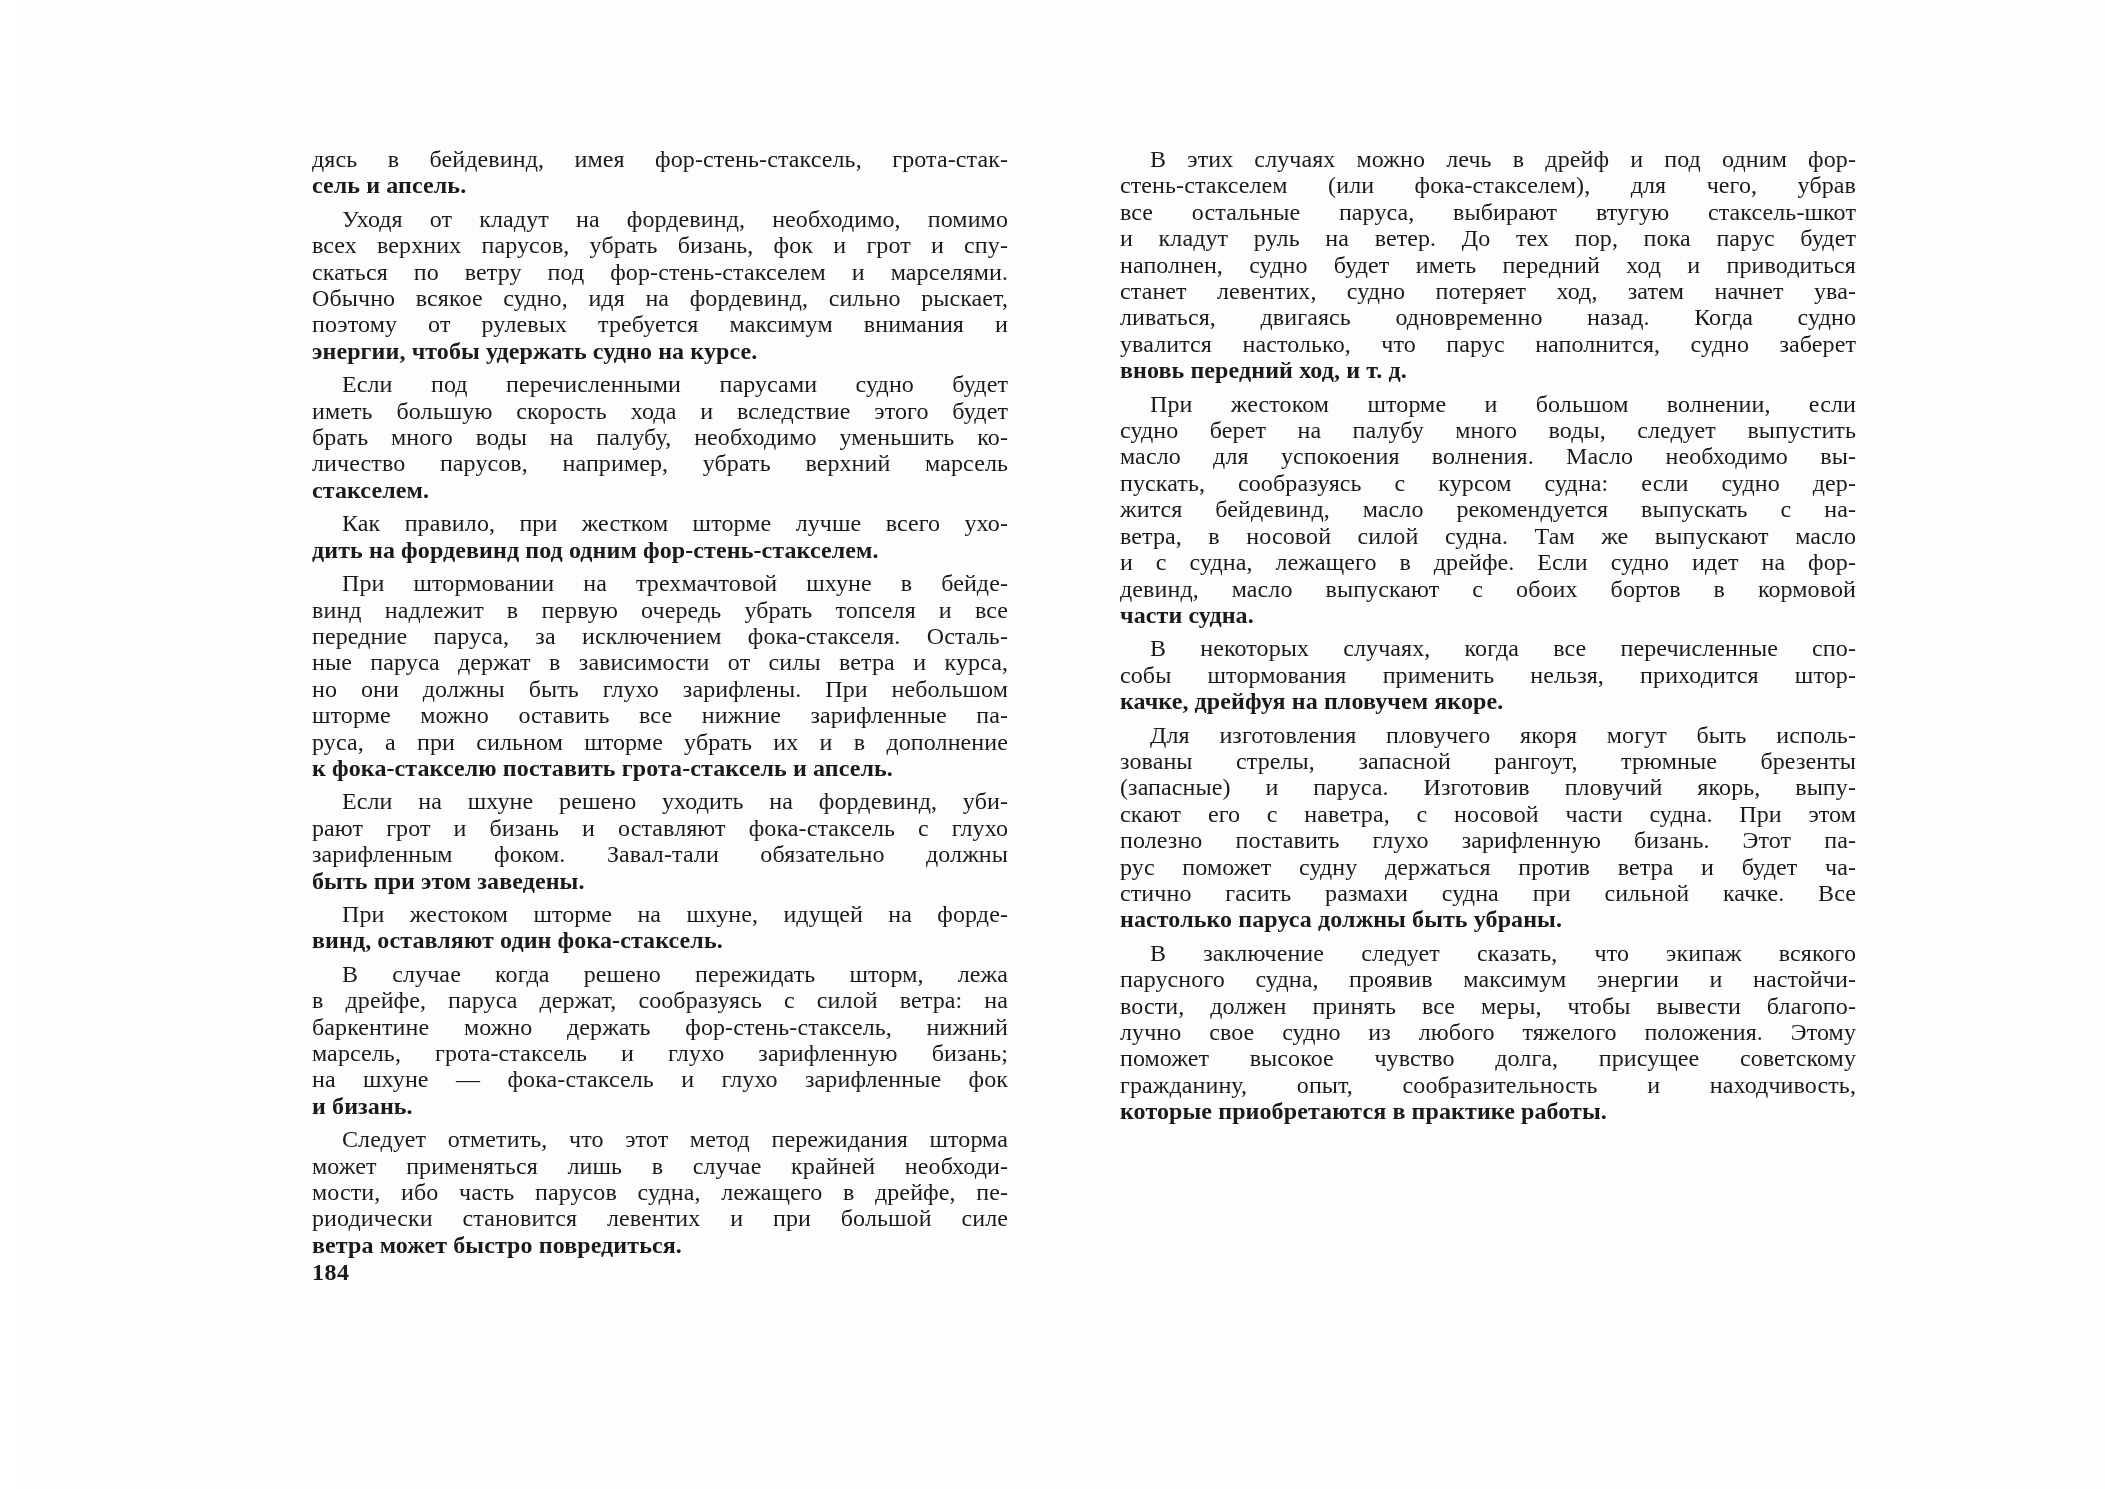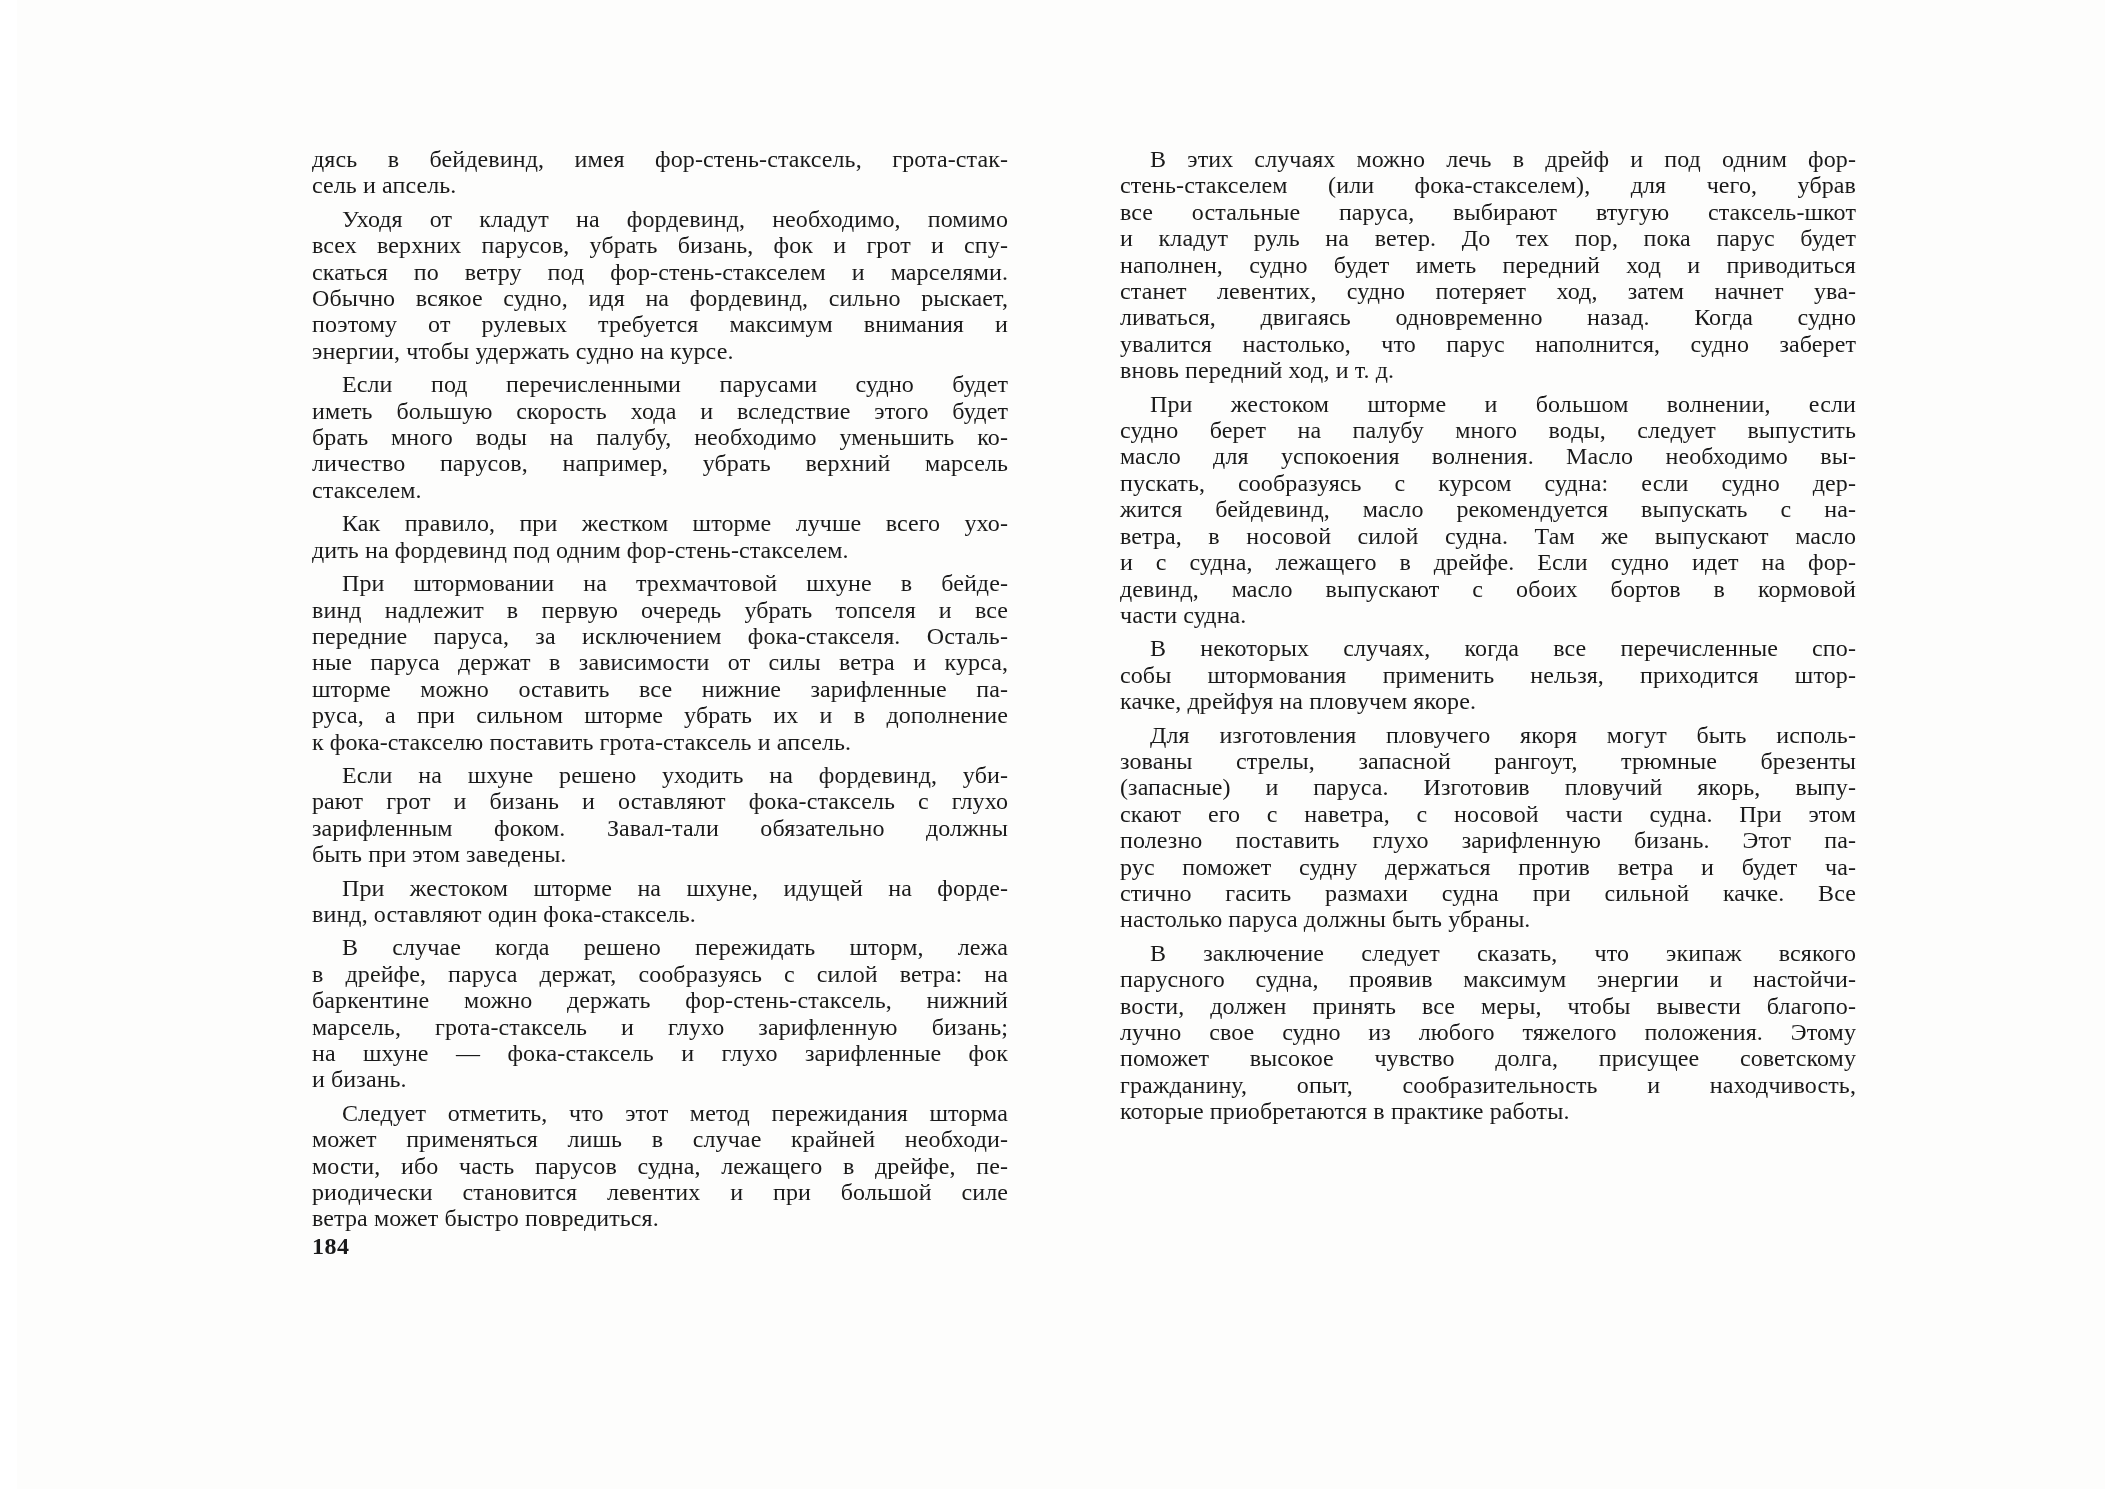--- a/index.html
+++ b/index.html
@@ -28,21 +28,21 @@
   .paragraph + .paragraph { margin-top: 7px; }
 
   .line {
     font-size: 24px;
     line-height: 26.4px;
     text-align: justify;
     text-align-last: justify;
     letter-spacing: 0.1px;
   }
   .line.para-start { text-indent: 30px; }
-  .line.para-end   { text-align-last: left; }
+  .line.para-end   { text-align-last: left; font-weight: bold; }
 
   .page-number {
     font-size: 24px;
     line-height: 26.4px;
     font-weight: bold;
     margin-top: 1px;
     letter-spacing: 0.5px;
   }
 </style>
 </head>
@@ -73,20 +73,21 @@
         </div>
         <div class="paragraph">
           <div class="line para-start">Как правило, при жестком шторме лучше всего ухо-</div>
           <div class="line para-end">дить на фордевинд под одним фор-стень-стакселем.</div>
         </div>
         <div class="paragraph">
           <div class="line para-start">При штормовании на трехмачтовой шхуне в бейде-</div>
           <div class="line">винд надлежит в первую очередь убрать топселя и все</div>
           <div class="line">передние паруса, за исключением фока-стакселя. Осталь-</div>
           <div class="line">ные паруса держат в зависимости от силы ветра и курса,</div>
+          <div class="line">но они должны быть глухо зарифлены. При небольшом</div>
           <div class="line">шторме можно оставить все нижние зарифленные па-</div>
           <div class="line">руса, а при сильном шторме убрать их и в дополнение</div>
           <div class="line para-end">к фока-стакселю поставить грота-стаксель и апсель.</div>
         </div>
         <div class="paragraph">
           <div class="line para-start">Если на шхуне решено уходить на фордевинд, уби-</div>
           <div class="line">рают грот и бизань и оставляют фока-стаксель с глухо</div>
           <div class="line">зарифленным фоком. Завал-тали обязательно должны</div>
           <div class="line para-end">быть при этом заведены.</div>
         </div>

